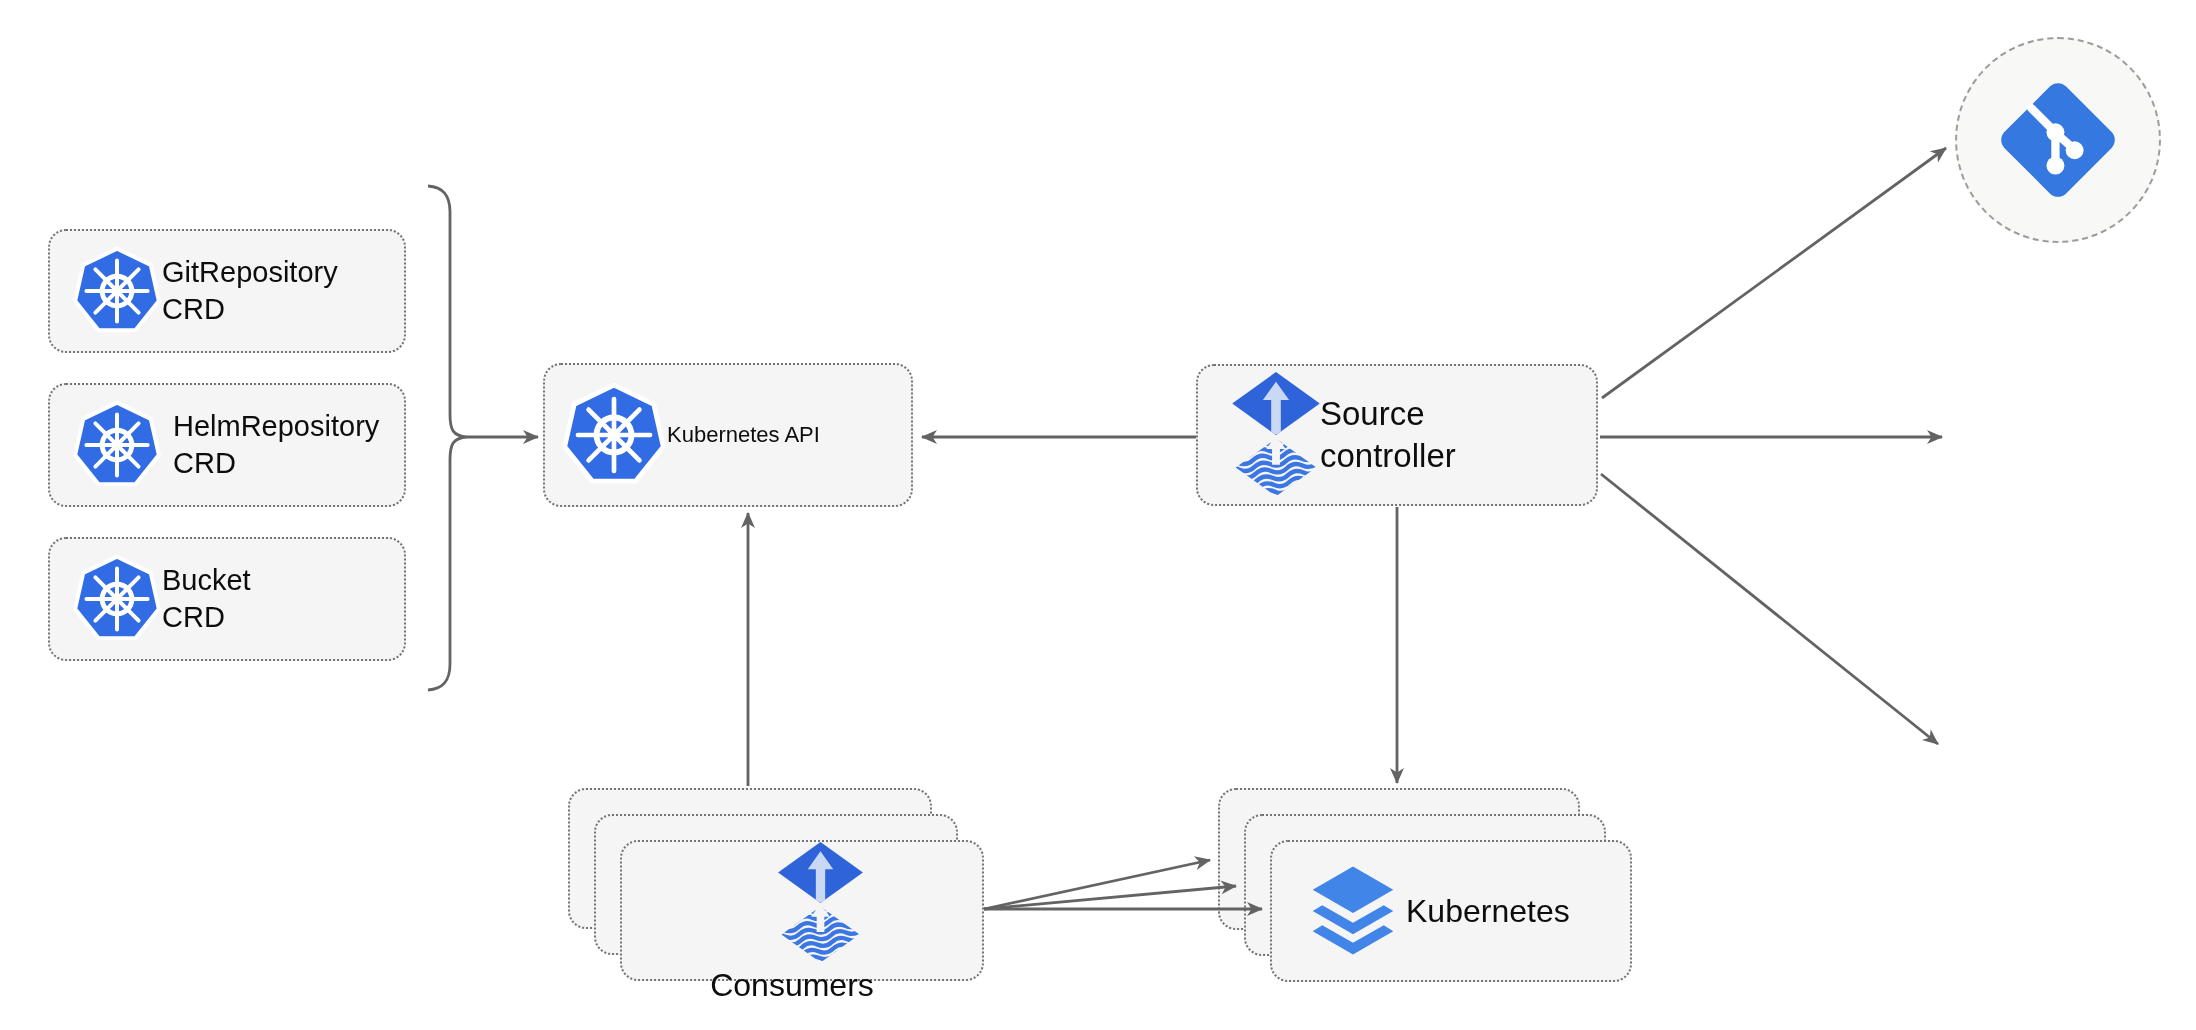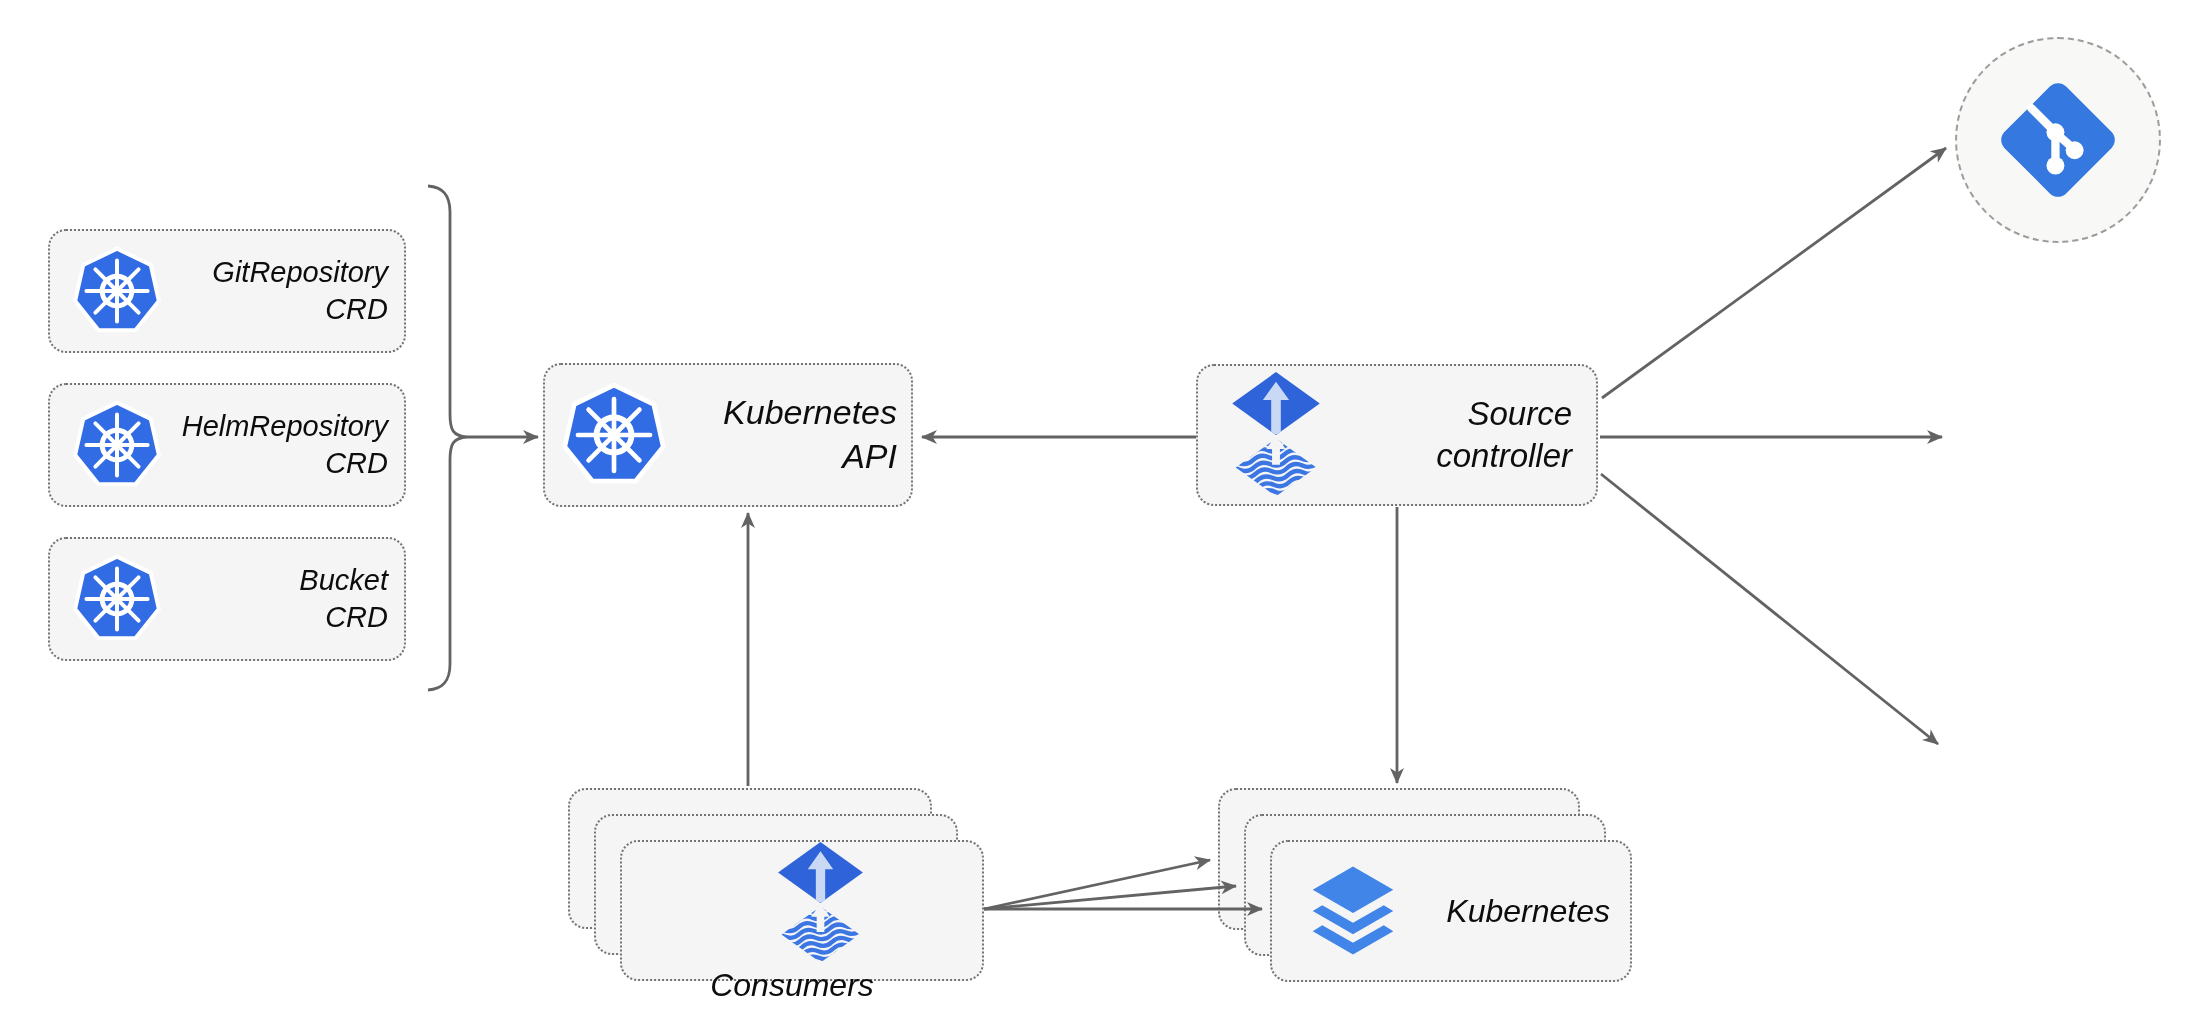--- a/index.html
+++ b/index.html
@@ -14,39 +14,39 @@
     position:absolute;
     display:flex;
     align-items:center;
     background:#f5f5f5;
     border:2px dotted #737373;
     border-radius:18px;
     box-sizing:border-box;
     color:#0d0d0d;
   }
   .node .icon{flex:0 0 auto;display:flex;align-items:center;justify-content:center;}
-  .node .label{flex:1 1 auto;text-align:right;line-height:1.28;font-style:italic;}
+  .node .label{flex:1 1 auto;text-align:left;line-height:1.28;}
   .stack-ghost{
     position:absolute;
     background:#f5f5f5;
     border:2px dotted #737373;
     border-radius:18px;
     box-sizing:border-box;
   }
   .ext-circle{
     position:absolute;
     width:206px;height:206px;
     border:2.5px dashed #9c9c9c;
     border-radius:50%;
     background:#f8f8f6;
     box-sizing:border-box;
     display:flex;align-items:center;justify-content:center;
   }
   .crd .label{font-size:29px;}
-  .kubeapi .label{font-size:34px;}
+  .kubeapi .label{font-size:22px;}
   .source .label{font-size:33px;}
   .consumers .label{font-size:32px;}
   .artifacts .label{font-size:32px;}
   svg.overlay{
     position:absolute;left:0;top:0;
     pointer-events:none;
     z-index:5;
   }
   .hidden-defs{position:absolute;width:0;height:0;overflow:hidden;}
 </style>

